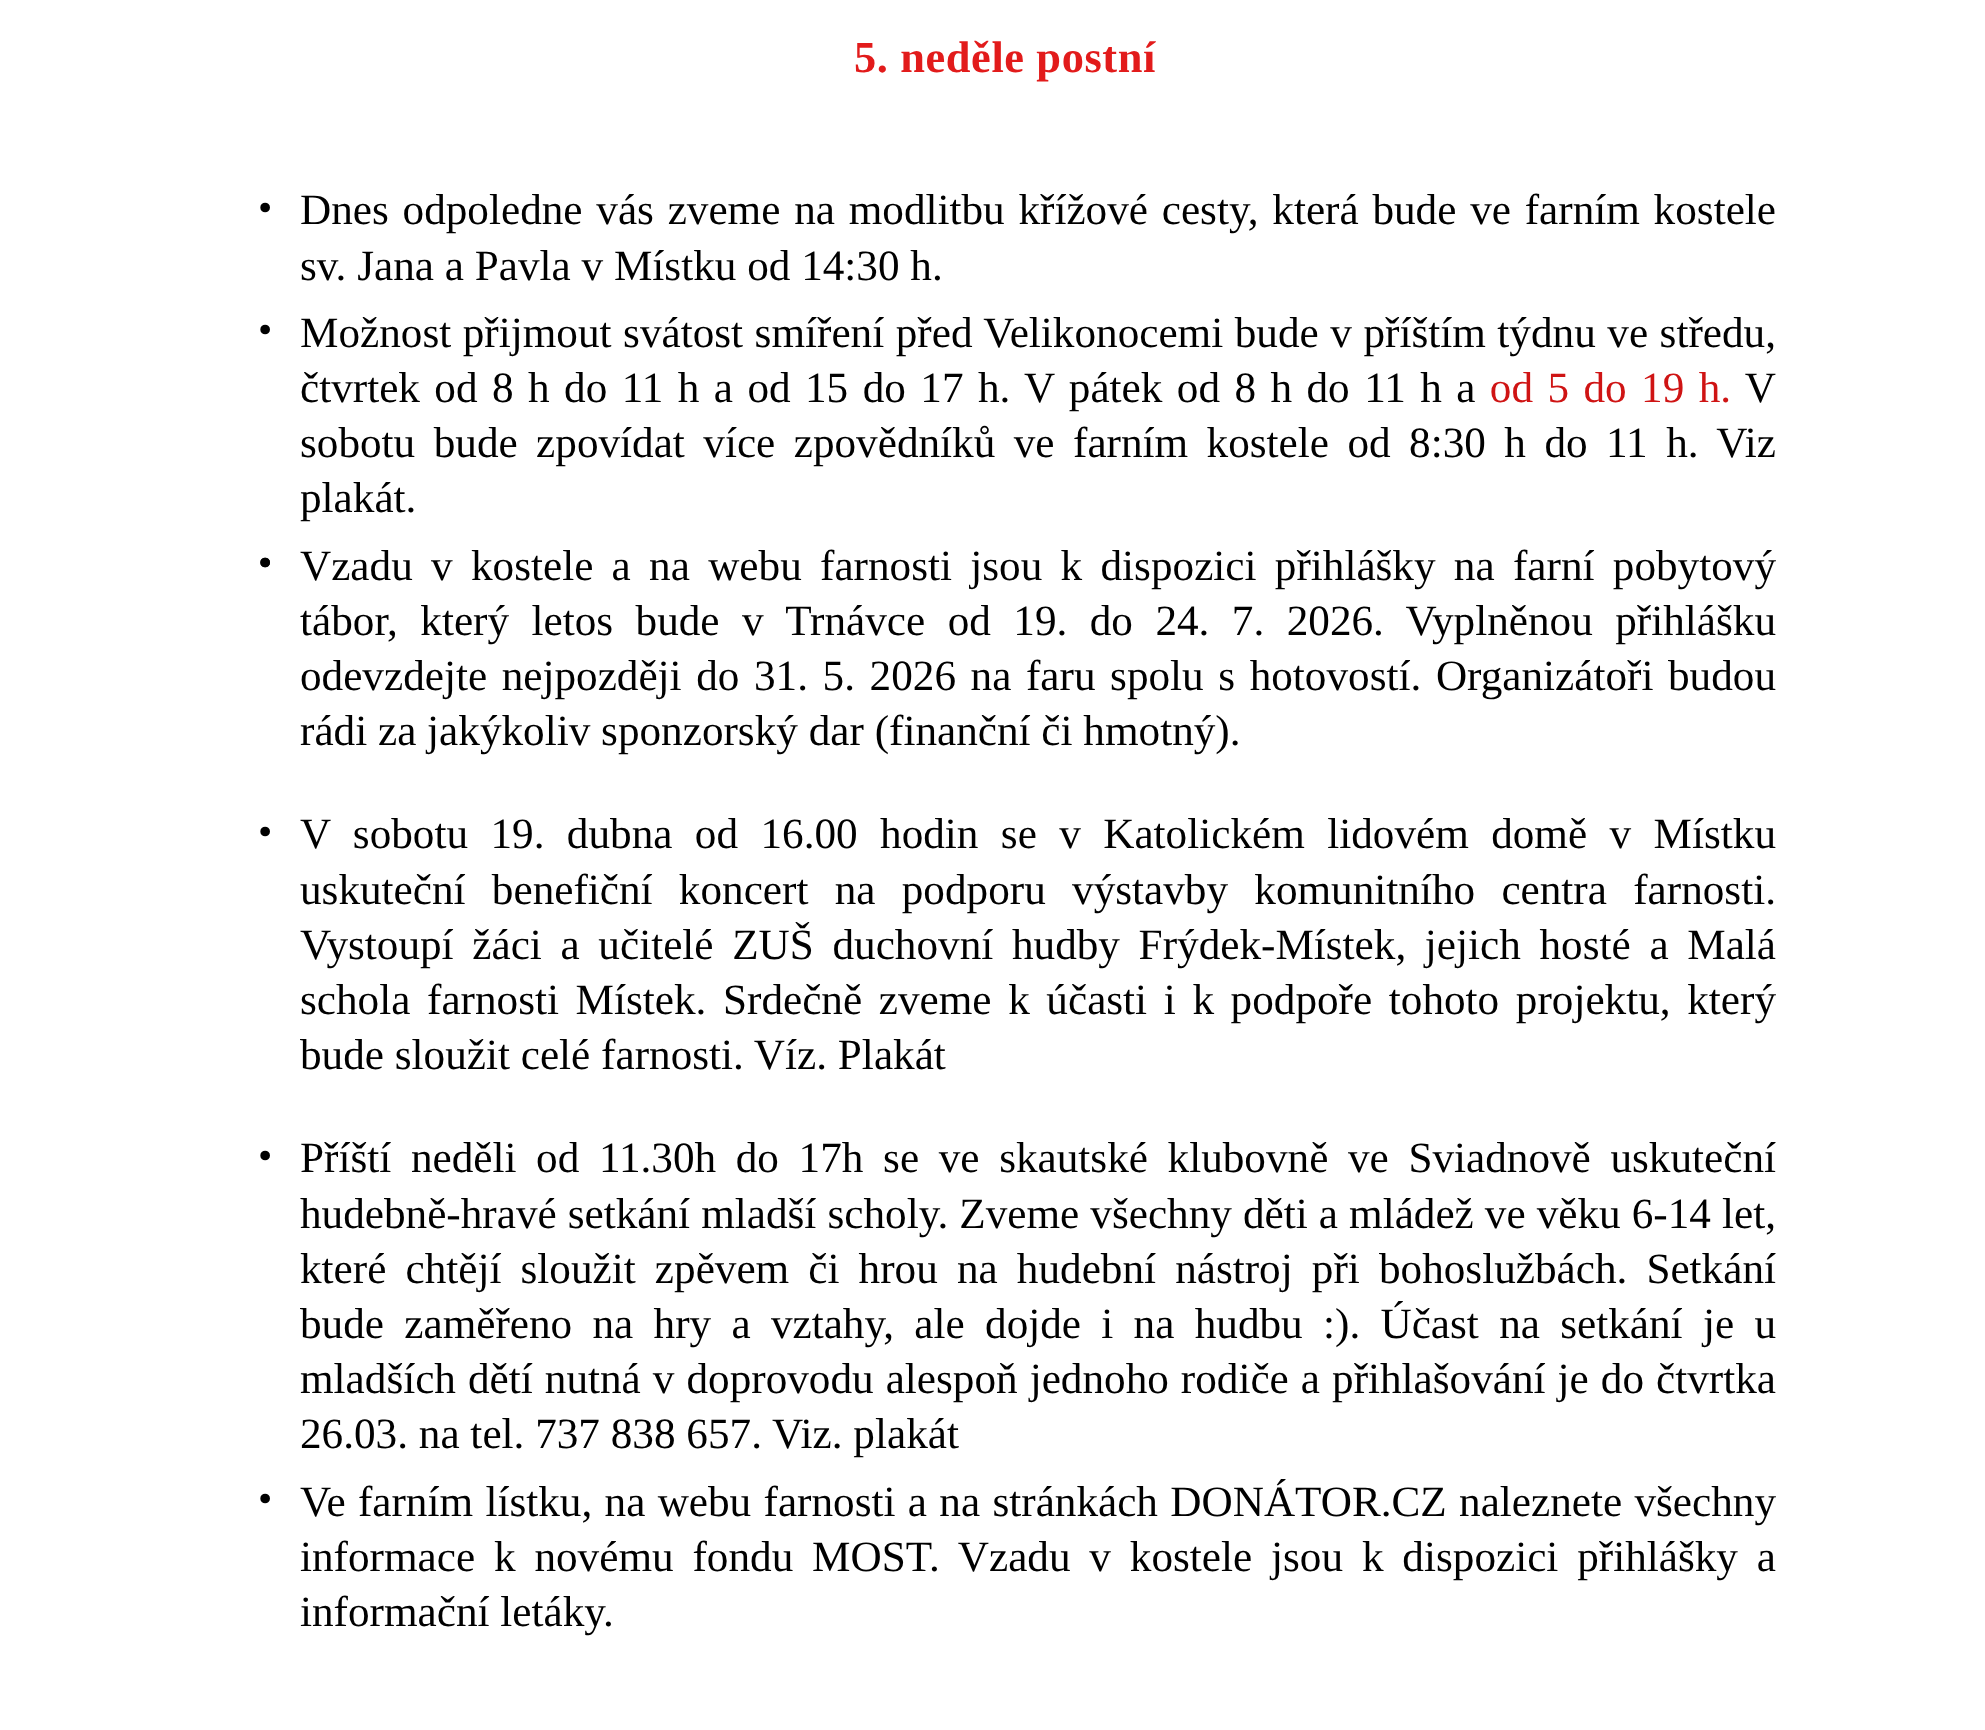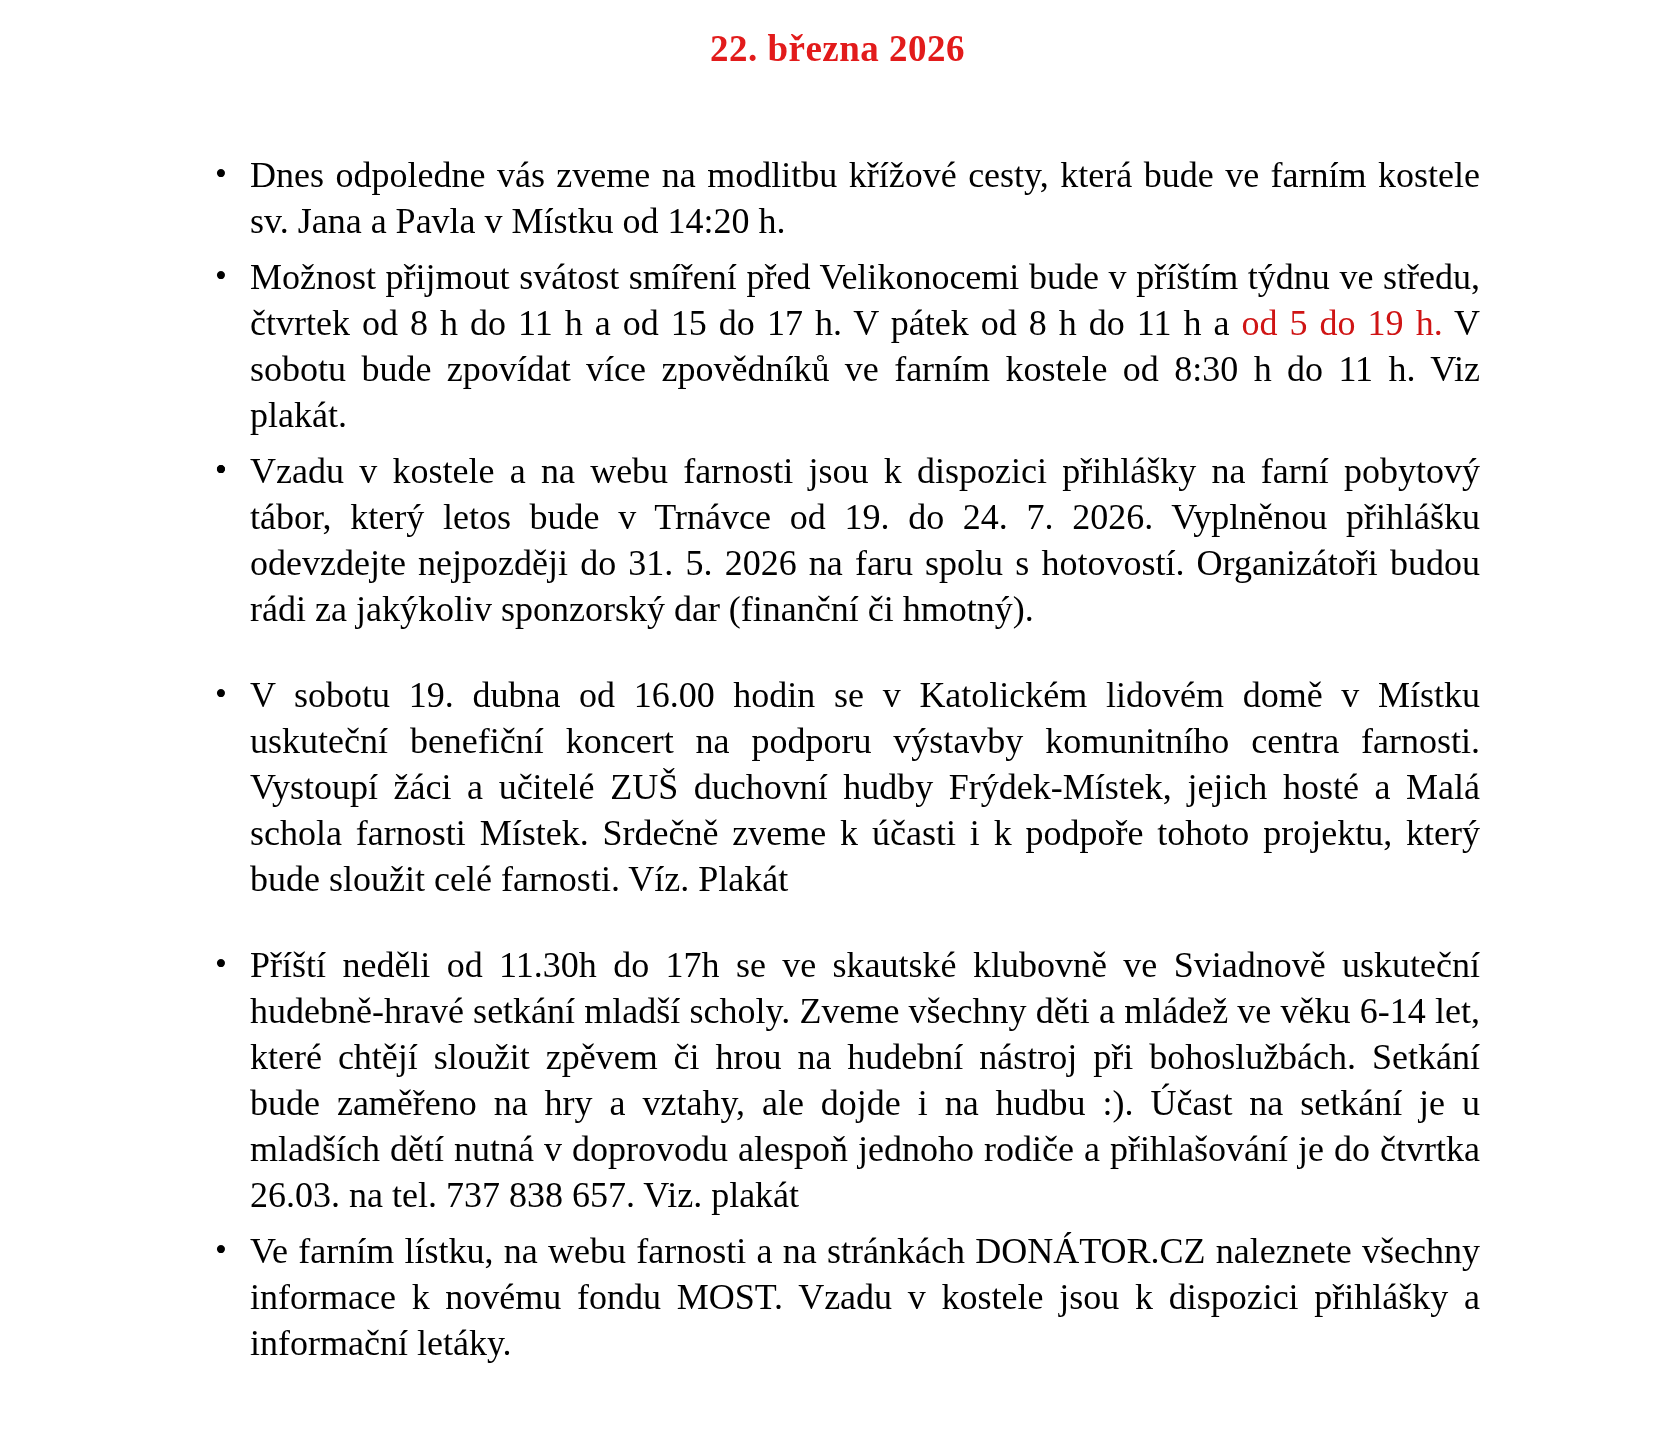--- a/index.html
+++ b/index.html
@@ -52,24 +52,24 @@
     font-size:34px;
     color:var(--text-color);
   }
   .hl{color:var(--highlight-color);}
 </style>
 </head>
 <body>
 
 <div class="page">
   <header class="bulletin-header">
-    <h1>22. března 2026</h1>
+    <h1>5. neděle postní</h1>
   </header>
   <ul class="announcements" id="announcement-list">
-      <li><span class="bullet">•</span><span>Dnes odpoledne vás zveme na modlitbu křížové cesty, která bude ve farním kostele sv. Jana a Pavla v Místku od 14:20 h.</span></li>
+      <li><span class="bullet">•</span><span>Dnes odpoledne vás zveme na modlitbu křížové cesty, která bude ve farním kostele sv. Jana a Pavla v Místku od 14:30 h.</span></li>
       <li><span class="bullet">•</span><span>Možnost přijmout svátost smíření před Velikonocemi bude v příštím týdnu ve středu, čtvrtek od 8 h do 11 h a od 15 do 17 h. V pátek od 8 h do 11 h a </span><span class="hl">od 5 do 19 h.</span><span> V sobotu bude zpovídat více zpovědníků ve farním kostele od 8:30 h do 11 h. Viz plakát.</span></li>
       <li><span class="bullet">•</span></li>
       <li><span class="bullet">•</span><span>Vzadu v kostele a na webu farnosti jsou k dispozici přihlášky na farní pobytový tábor, který letos bude v Trnávce od 19. do 24. 7. 2026. Vyplněnou přihlášku odevzdejte nejpozději do 31. 5. 2026 na faru spolu s hotovostí. Organizátoři budou rádi za jakýkoliv sponzorský dar (finanční či hmotný).</span></li>
       <li class="gap-before"><span class="bullet">•</span><span>V sobotu 19. dubna od 16.00 hodin se v Katolickém lidovém domě v Místku uskuteční benefiční koncert na podporu výstavby komunitního centra farnosti. Vystoupí žáci a učitelé ZUŠ duchovní hudby Frýdek-Místek, jejich hosté a Malá schola farnosti Místek. Srdečně zveme k účasti i k podpoře tohoto projektu, který bude sloužit celé farnosti. Víz. Plakát</span></li>
       <li class="gap-before"><span class="bullet">•</span><span>Příští neděli od 11.30h do 17h se ve skautské klubovně ve Sviadnově uskuteční hudebně-hravé setkání mladší scholy. Zveme všechny děti a mládež ve věku 6-14 let, které chtějí sloužit zpěvem či hrou na hudební nástroj při bohoslužbách. Setkání bude zaměřeno na hry a vztahy, ale dojde i na hudbu :). Účast na setkání je u mladších dětí nutná v doprovodu alespoň jednoho rodiče a přihlašování je do čtvrtka 26.03. na tel. 737 838 657. Viz. plakát</span></li>
       <li><span class="bullet">•</span><span>Ve farním lístku, na webu farnosti a na stránkách DONÁTOR.CZ naleznete všechny informace k novému fondu MOST. Vzadu v kostele jsou k dispozici přihlášky a informační letáky.</span></li>
     </ul>
 </div>
 
 </body></html>

